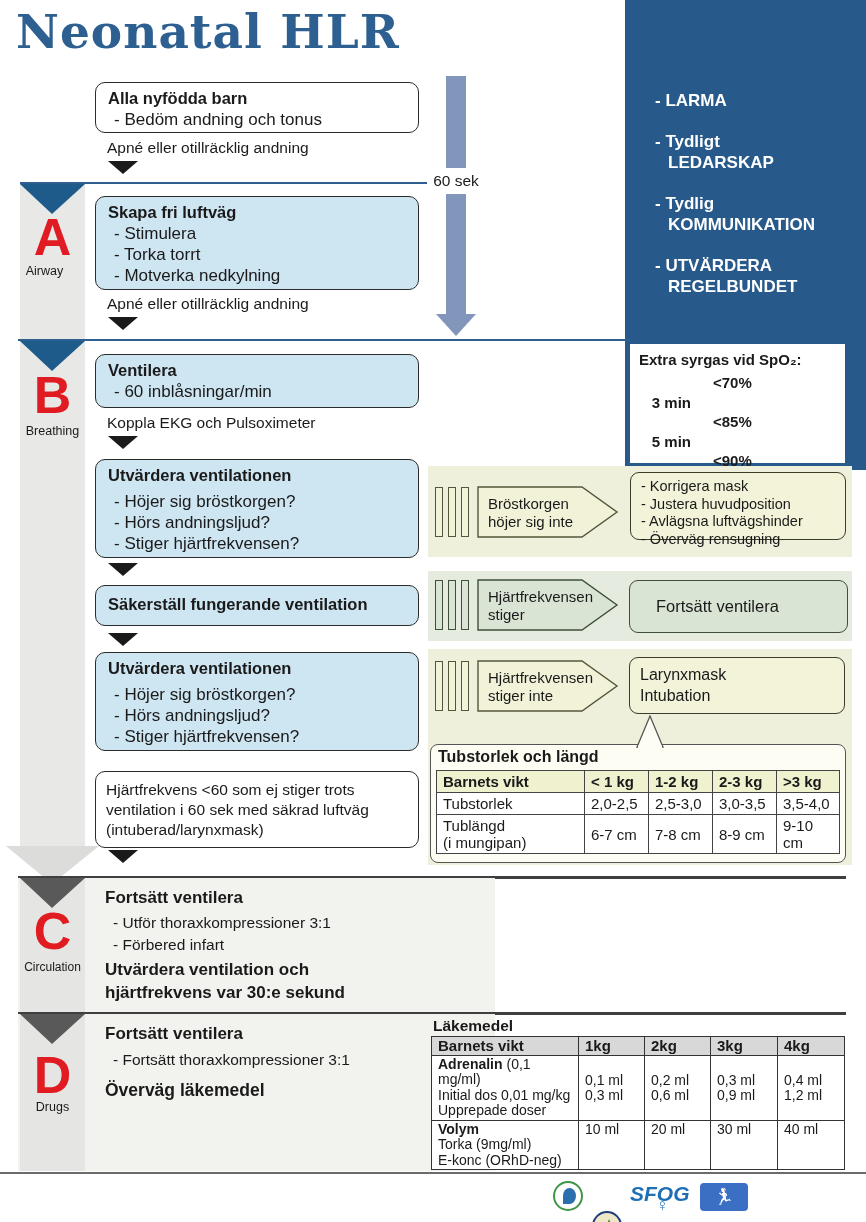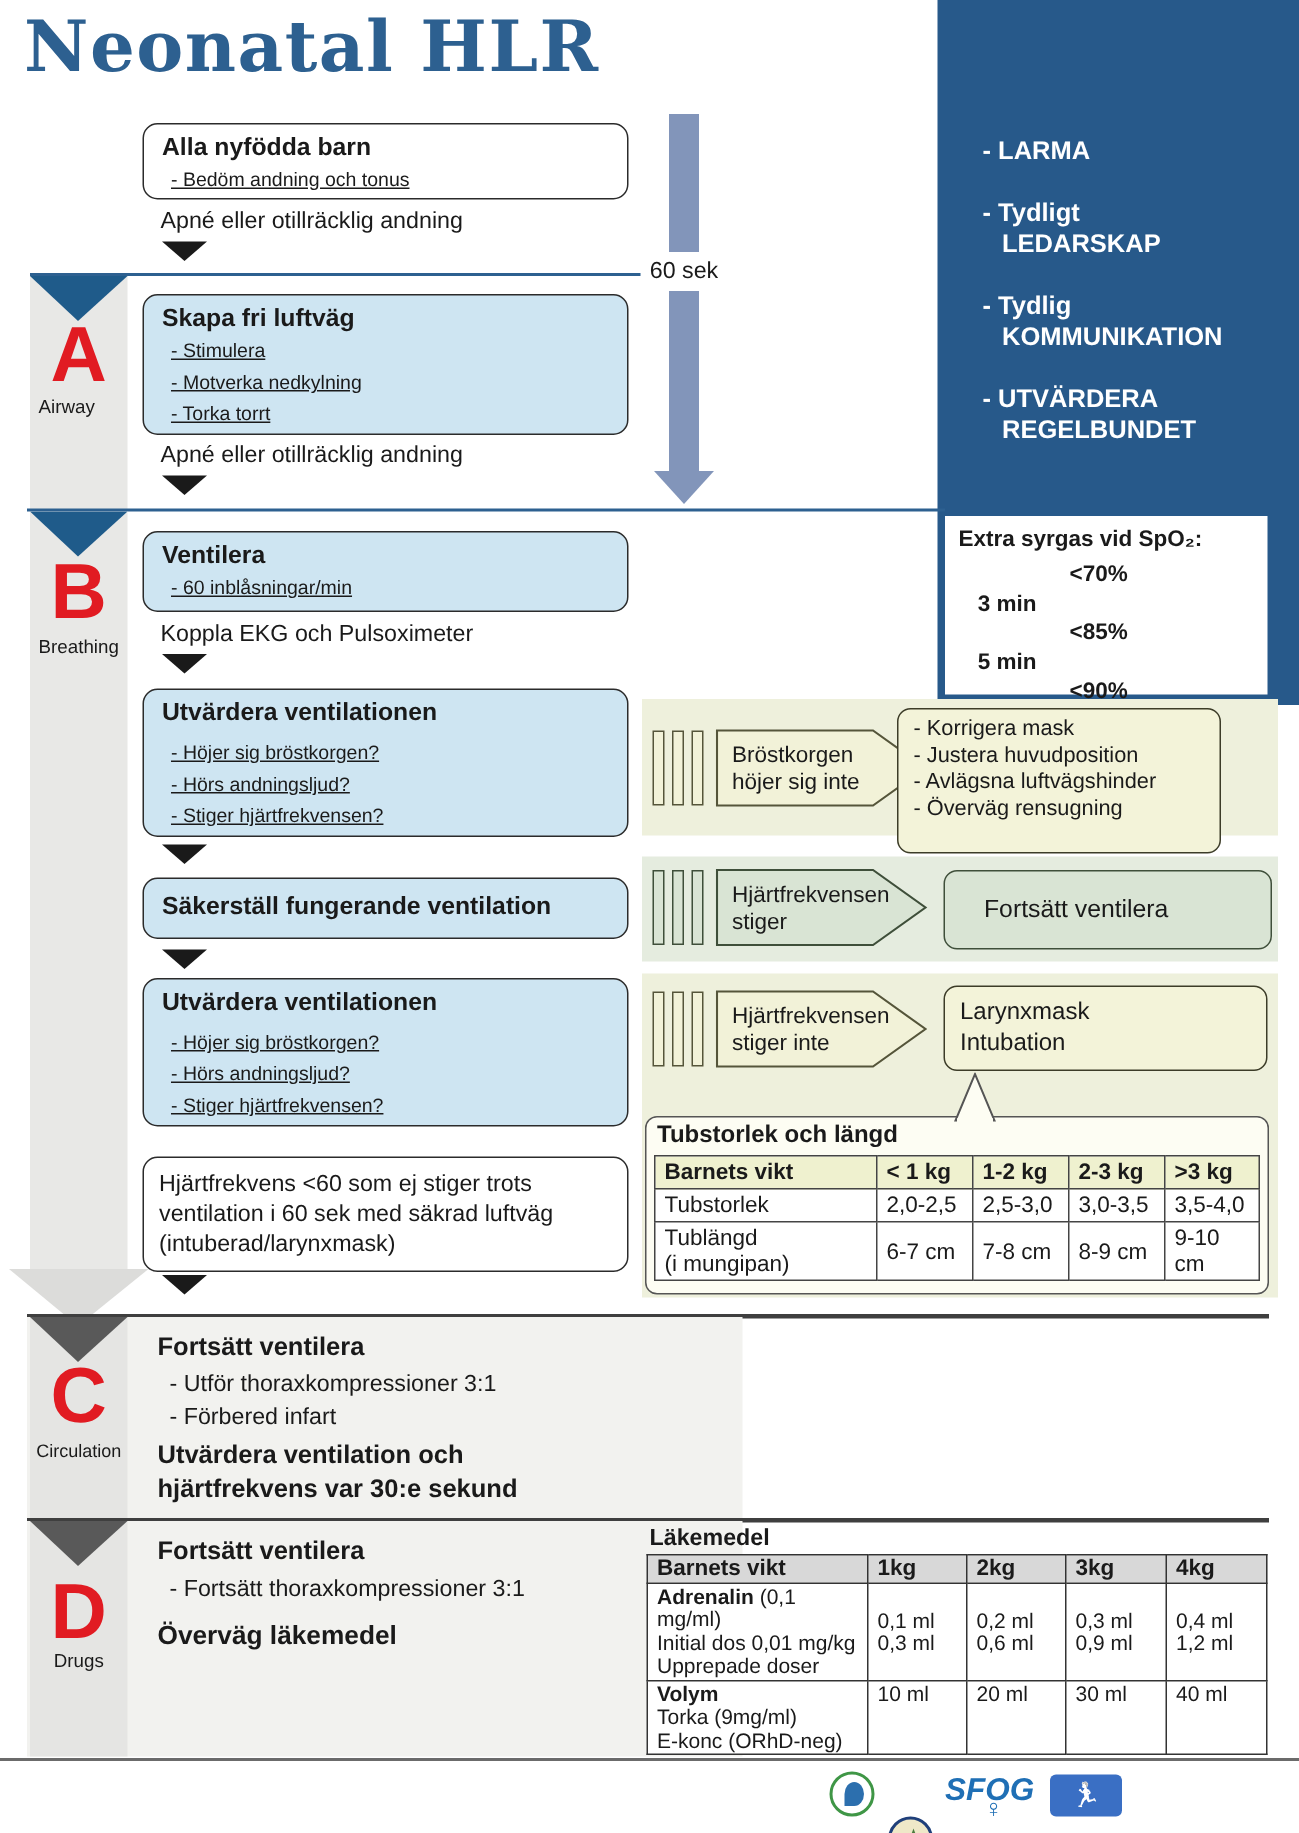--- a/index.html
+++ b/index.html
@@ -49,21 +49,21 @@
     line-height:50px; color:#e11b22; }
   .sec-name { width:65px; text-align:center; font-size:12.5px; color:#1a1a1a; }
   #big-gray-arrow { width:0;height:0;border-left:46px solid transparent;
     border-right:47px solid transparent;border-top:38px solid #dcdcda; }
 
   
   .fbox { width:324px; border:1.6px solid #2b2b2b; border-radius:10px;
     background:#cee5f2; padding:5px 12px; }
   .fbox.white { background:#ffffff; }
   .fbox .bt { font-weight:bold; font-size:16.5px; line-height:21px; }
-  .fbox .bi { font-size:13px; line-height:21px; padding-left:6px;text-decoration:underline; }
+  .fbox .bi { font-size:17px; line-height:21px; padding-left:6px; }
   .cond { font-size:15.5px; }
   .tri-black { width:0;height:0;border-left:15px solid transparent;
     border-right:15px solid transparent;border-top:13px solid #1a1a1a; }
 
   
   .row-panel { width:424px; }
   .row-panel.yellow { background:#eef0dc; }
   .row-panel.green { background:#e5ecdf; }
   .bars { display:flex; }
   .bars div { width:8px; height:50px; margin-right:5px; border:1px solid #55553a; }
@@ -169,22 +169,22 @@
   <div class="tri-black abs" style="left:108px;top:161px;"></div>
 
   <div class="hline-blue abs" style="left:20px;top:182px;width:407px;"></div>
   <div class="band abs" style="left:20px;top:184px;height:156px;"></div>
   <div class="band-tri-blue abs" style="left:20px;top:184px;"></div>
   <div class="sec-letter abs" style="left:20px;top:212px;">A</div>
   <div class="sec-name abs" style="left:12px;top:264px;">Airway</div>
   <div class="fbox abs" style="left:95px;top:196px;height:94px;">
     <div class="bt">Skapa fri luftväg</div>
     <div class="bi">- Stimulera</div>
+    <div class="bi">- Torka torrt</div>
     <div class="bi">- Motverka nedkylning</div>
-    <div class="bi">- Torka torrt</div>
   </div>
   <div class="cond abs" style="left:107px;top:295px;">Apné eller otillräcklig andning</div>
   <div class="tri-black abs" style="left:108px;top:317px;"></div>
 
   <div class="hline-blue abs" style="left:18px;top:339px;width:612px;"></div>
   <div class="band abs" style="left:20px;top:341px;height:507px;"></div>
   <div class="band-tri-blue abs" style="left:20px;top:341px;"></div>
   <div class="sec-letter abs" style="left:20px;top:370px;">B</div>
   <div class="sec-name abs" style="left:20px;top:424px;">Breathing</div>
   <div id="big-gray-arrow" class="abs" style="left:6px;top:846px;"></div>
@@ -226,21 +226,21 @@
       <div></div>
         <div></div>
         <div></div>
     </div>
     <svg class="abs" style="left:49px;top:20px;" width="142" height="53">
       <polygon points="1,1 105,1 140,26 105,51 1,51" fill="#f2f2d8" stroke="#55553a" stroke-width="1.4"></polygon>
     </svg>
     <div class="arrow-label pre abs" style="left:60px;top:29px;">Bröstkorgen
 höjer sig inte</div>
   </div>
-  <div class="result-box yellow abs pre" style="left:598px;top:472px;width:216px;height:97px;padding:5px 10px;font-size:14.5px;line-height:17.5px;">- Korrigera mask
+  <div class="result-box yellow abs pre" style="left:630px;top:472px;width:216px;height:68px;padding:5px 10px;font-size:14.5px;line-height:17.5px;">- Korrigera mask
 - Justera huvudposition
 - Avlägsna luftvägshinder
 - Överväg rensugning</div>
 
   <div class="row-panel green abs" style="left:428px;top:571px;height:70px;">
     <div class="bars green abs" style="left:7px;top:9px;">
       <div></div>
         <div></div>
         <div></div>
     </div>

